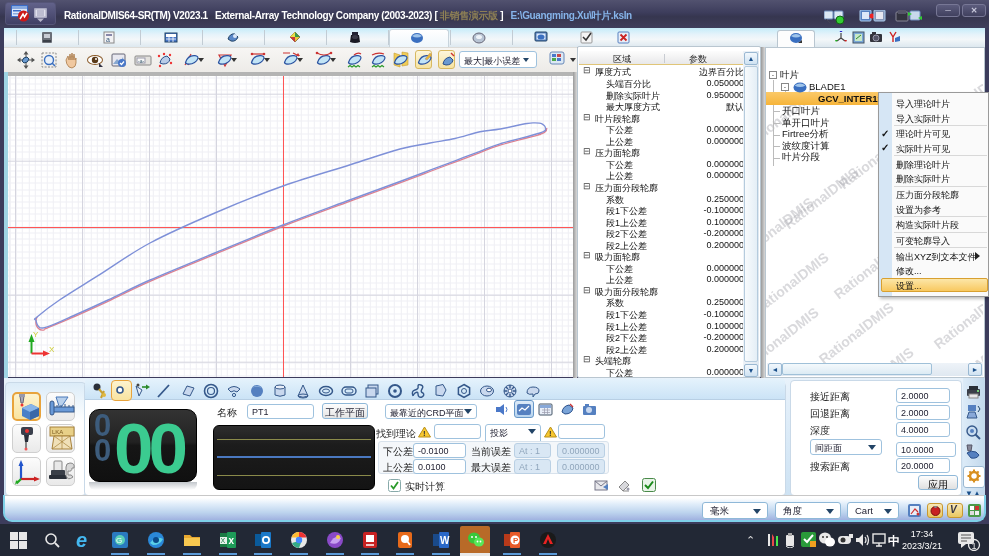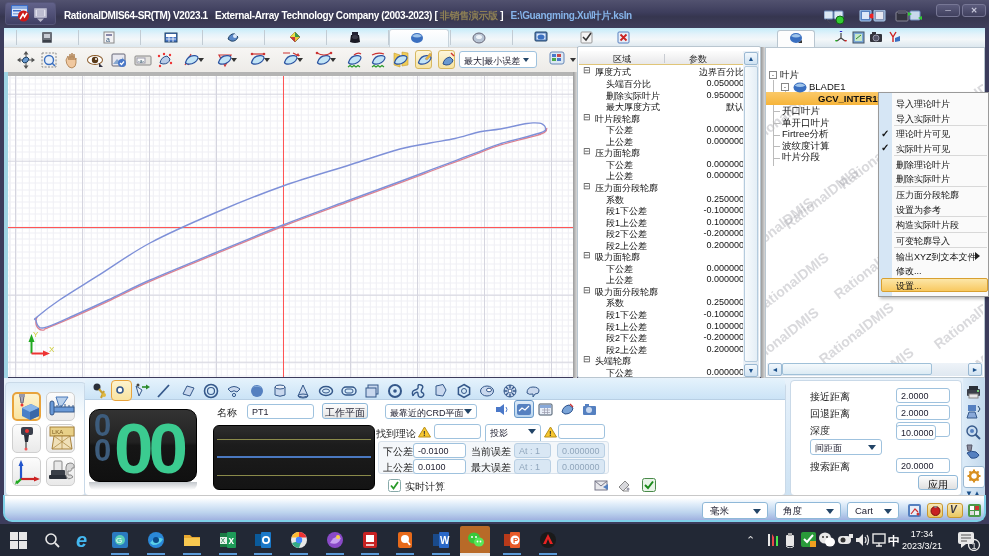--- a/index.html
+++ b/index.html
@@ -709,21 +709,21 @@
         <path d="M3 7 L6 10 L11 3.5" stroke="#1a8a1a" stroke-width="2" fill="none"></path>
       </svg>
       <div class="card" style="left:786px;top:2px;width:172px;height:116px"></div>
       <div class="lbl" style="left:806px;top:12px">接近距离</div>
       <div class="fld" style="left:892px;top:10px;width:54px;height:15px">2.0000</div>
       <div class="lbl" style="left:806px;top:29px">回退距离</div>
       <div class="fld" style="left:892px;top:27px;width:54px;height:15px">2.0000</div>
       <div class="lbl" style="left:806px;top:46px">深度</div>
       <div class="fld" style="left:892px;top:44px;width:54px;height:15px">4.0000</div>
       <div class="fld" style="left:806px;top:61px;width:72px;height:16px">间距面<span style="position:absolute;right:5px;top:5px;width:0;height:0;border-left:4px solid transparent;border-right:4px solid transparent;border-top:5px solid #246"></span></div>
-      <div class="fld" style="left:892px;top:47px;width:40px;height:15px">10.0000</div>
+      <div class="fld" style="left:892px;top:64px;width:60px;height:15px">10.0000</div>
       <div class="lbl" style="left:806px;top:82px">搜索距离</div>
       <div class="fld" style="left:892px;top:80px;width:54px;height:15px">20.0000</div>
       <div style="position:absolute;left:914px;top:97px;width:40px;height:15px;background:linear-gradient(#fdfdfd,#e0e0e0);border:1px solid #8fb8d8;border-radius:3px;font-size:10px;text-align:center;padding-top:2px">应用</div>
       <div style="position:absolute;left:959px;top:0px;width:22px;height:120px;background:linear-gradient(to right,#dcebf8,#c2d8ec)"></div>
       <svg style="left:961px;top:6px" width="17" height="15">
         <rect x="2" y="5" width="13" height="7" rx="1" fill="#3a3f48"></rect>
         <rect x="4" y="2" width="9" height="4" fill="#2a2f38"></rect>
         <rect x="4" y="10" width="9" height="4" fill="#e8e8e8" stroke="#888"></rect>
         <circle cx="13" cy="7" r="1" fill="#8f8"></circle>
       </svg>

